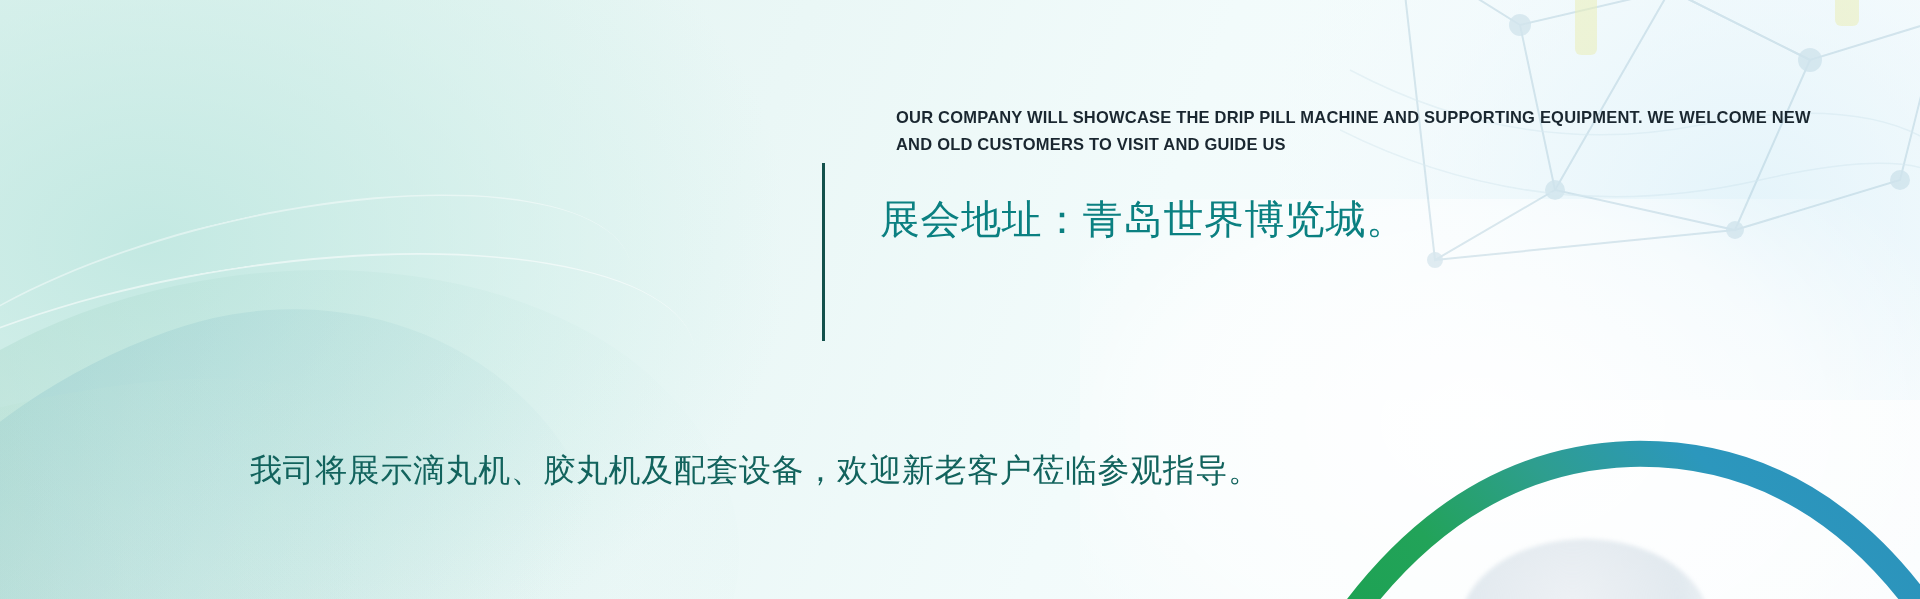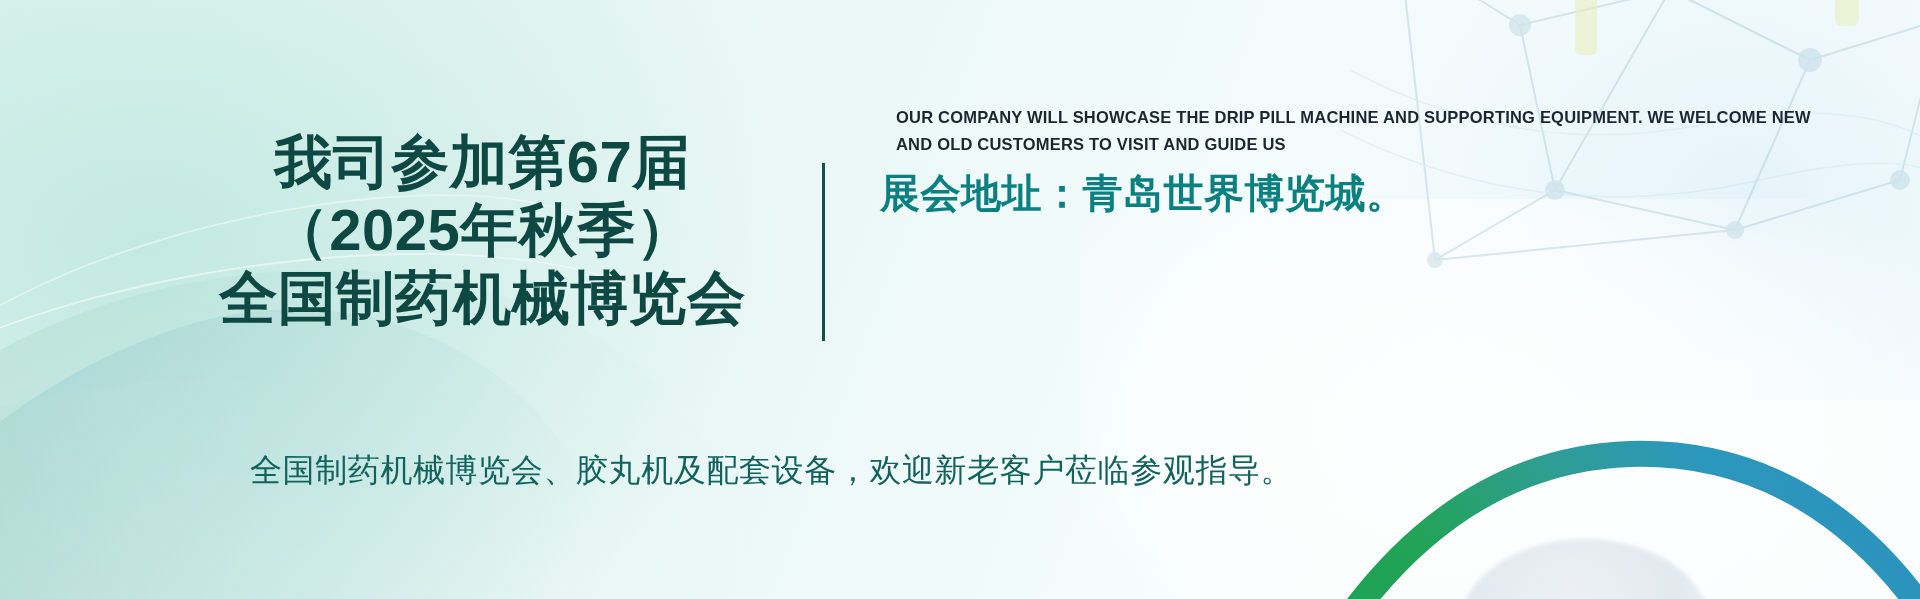--- a/index.html
+++ b/index.html
@@ -154,24 +154,25 @@
   .info-hall {
     font-size: 46px;
     font-weight: 700;
     line-height: 1.08;
     letter-spacing: 0.5px;
     white-space: nowrap;
     margin-bottom: 14px;
   }
   .info-row {
     font-size: 40px;
-    font-weight: 700;
+    font-weight: 400;
     line-height: 1.42;
     letter-spacing: 0.5px;
     white-space: nowrap;
+    margin-top: 26px;
   }
 
   .tagline {
     position: absolute;
     left: 250px;
     top: 449px;
     color: #12635d;
     font-size: 32px;
     font-weight: 500;
     letter-spacing: 0.6px;
@@ -243,29 +244,24 @@
           </linearGradient>
         </defs>
         <path d="M -20 545 Q 120 95 400 85 Q 660 78 790 430" fill="none" stroke="url(#arcGrad)" stroke-width="26" stroke-linecap="round"></path>
         <path d="M 200 560 Q 300 410 430 400 Q 520 395 580 470" fill="none" stroke="#2aa35c" stroke-width="14" stroke-linecap="round" opacity="0.75"></path>
       </svg>
     </div>
   </div>
 
   <div class="content">
 
-    <div class="headline">
-      <span class="headline-line">我司参加第67届</span>
-      <span class="headline-line">（2025年秋季）</span>
-      <span class="headline-line">全国制药机械博览会</span>
-    </div>
 
     <div class="divider"></div>
 
     <div class="eyebrow">OUR COMPANY WILL SHOWCASE THE DRIP PILL MACHINE AND SUPPORTING EQUIPMENT. WE WELCOME NEW AND OLD CUSTOMERS TO VISIT AND GUIDE US</div>
 
     <div class="info">
       <div class="info-row">展会地址：青岛世界博览城。</div>
     </div>
 
-    <div class="tagline">全国制药机械博览会、胶丸机及配套设备，欢迎新老客户莅临参观指导。</div>
+    <div class="tagline">我司将展示滴丸机、胶丸机及配套设备，欢迎新老客户莅临参观指导。</div>
   </div>
 </div>
 
 </body></html>

